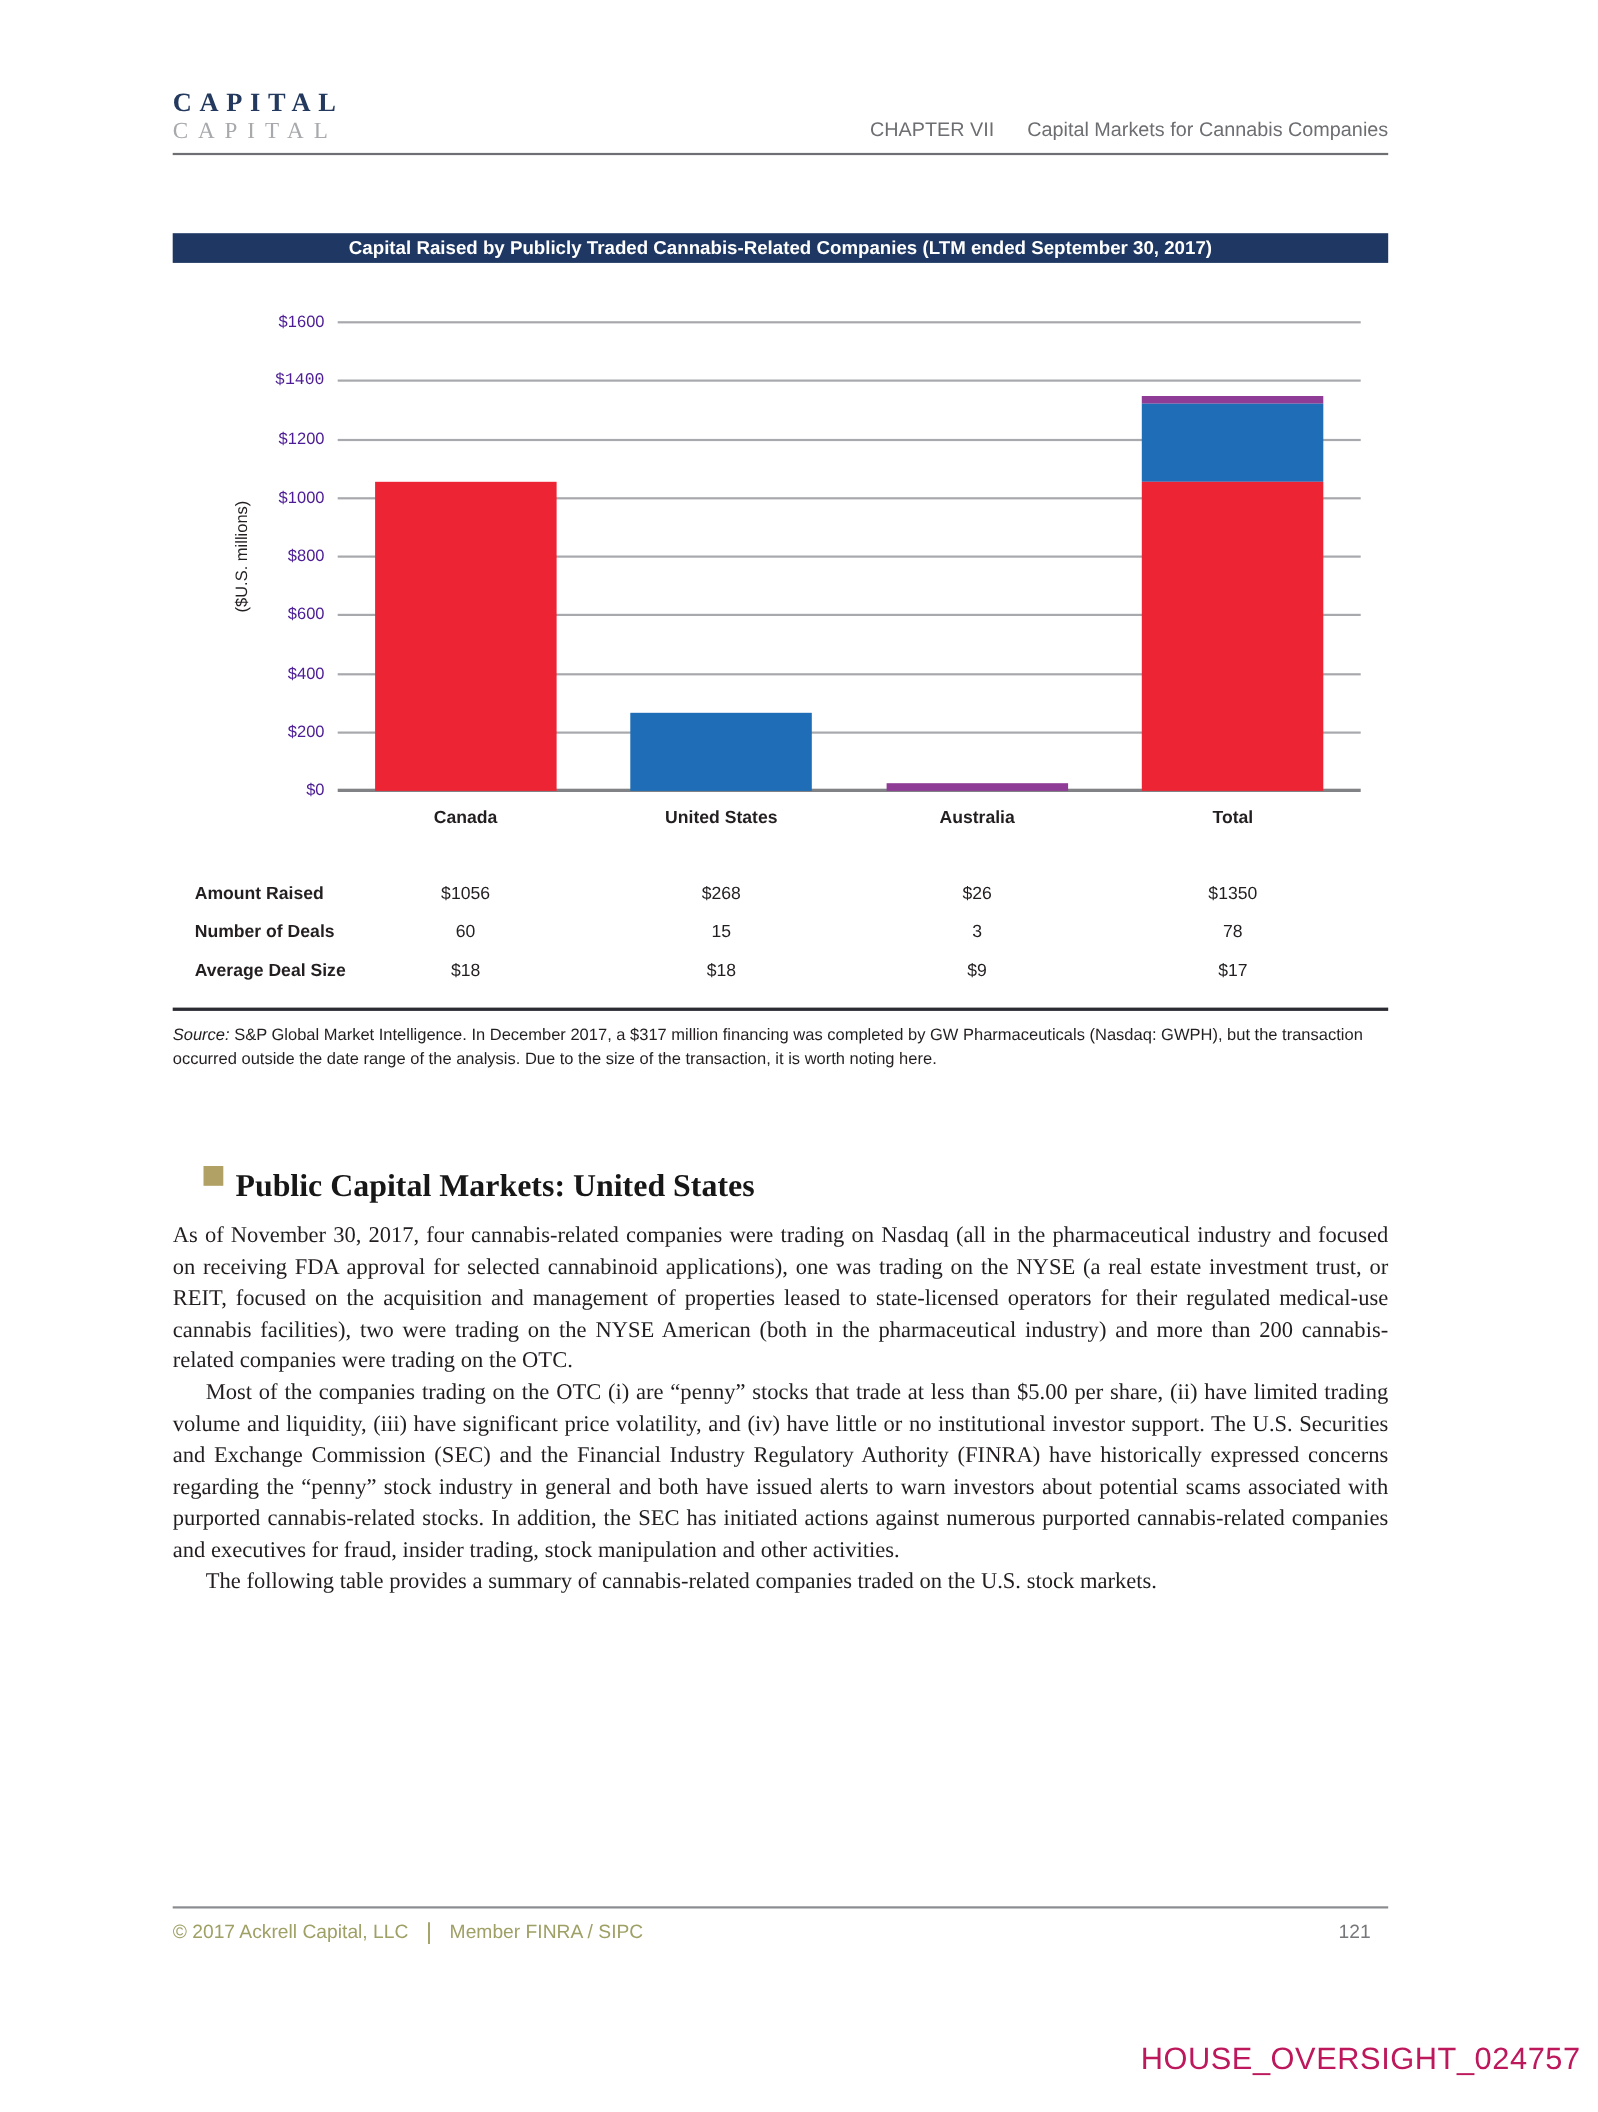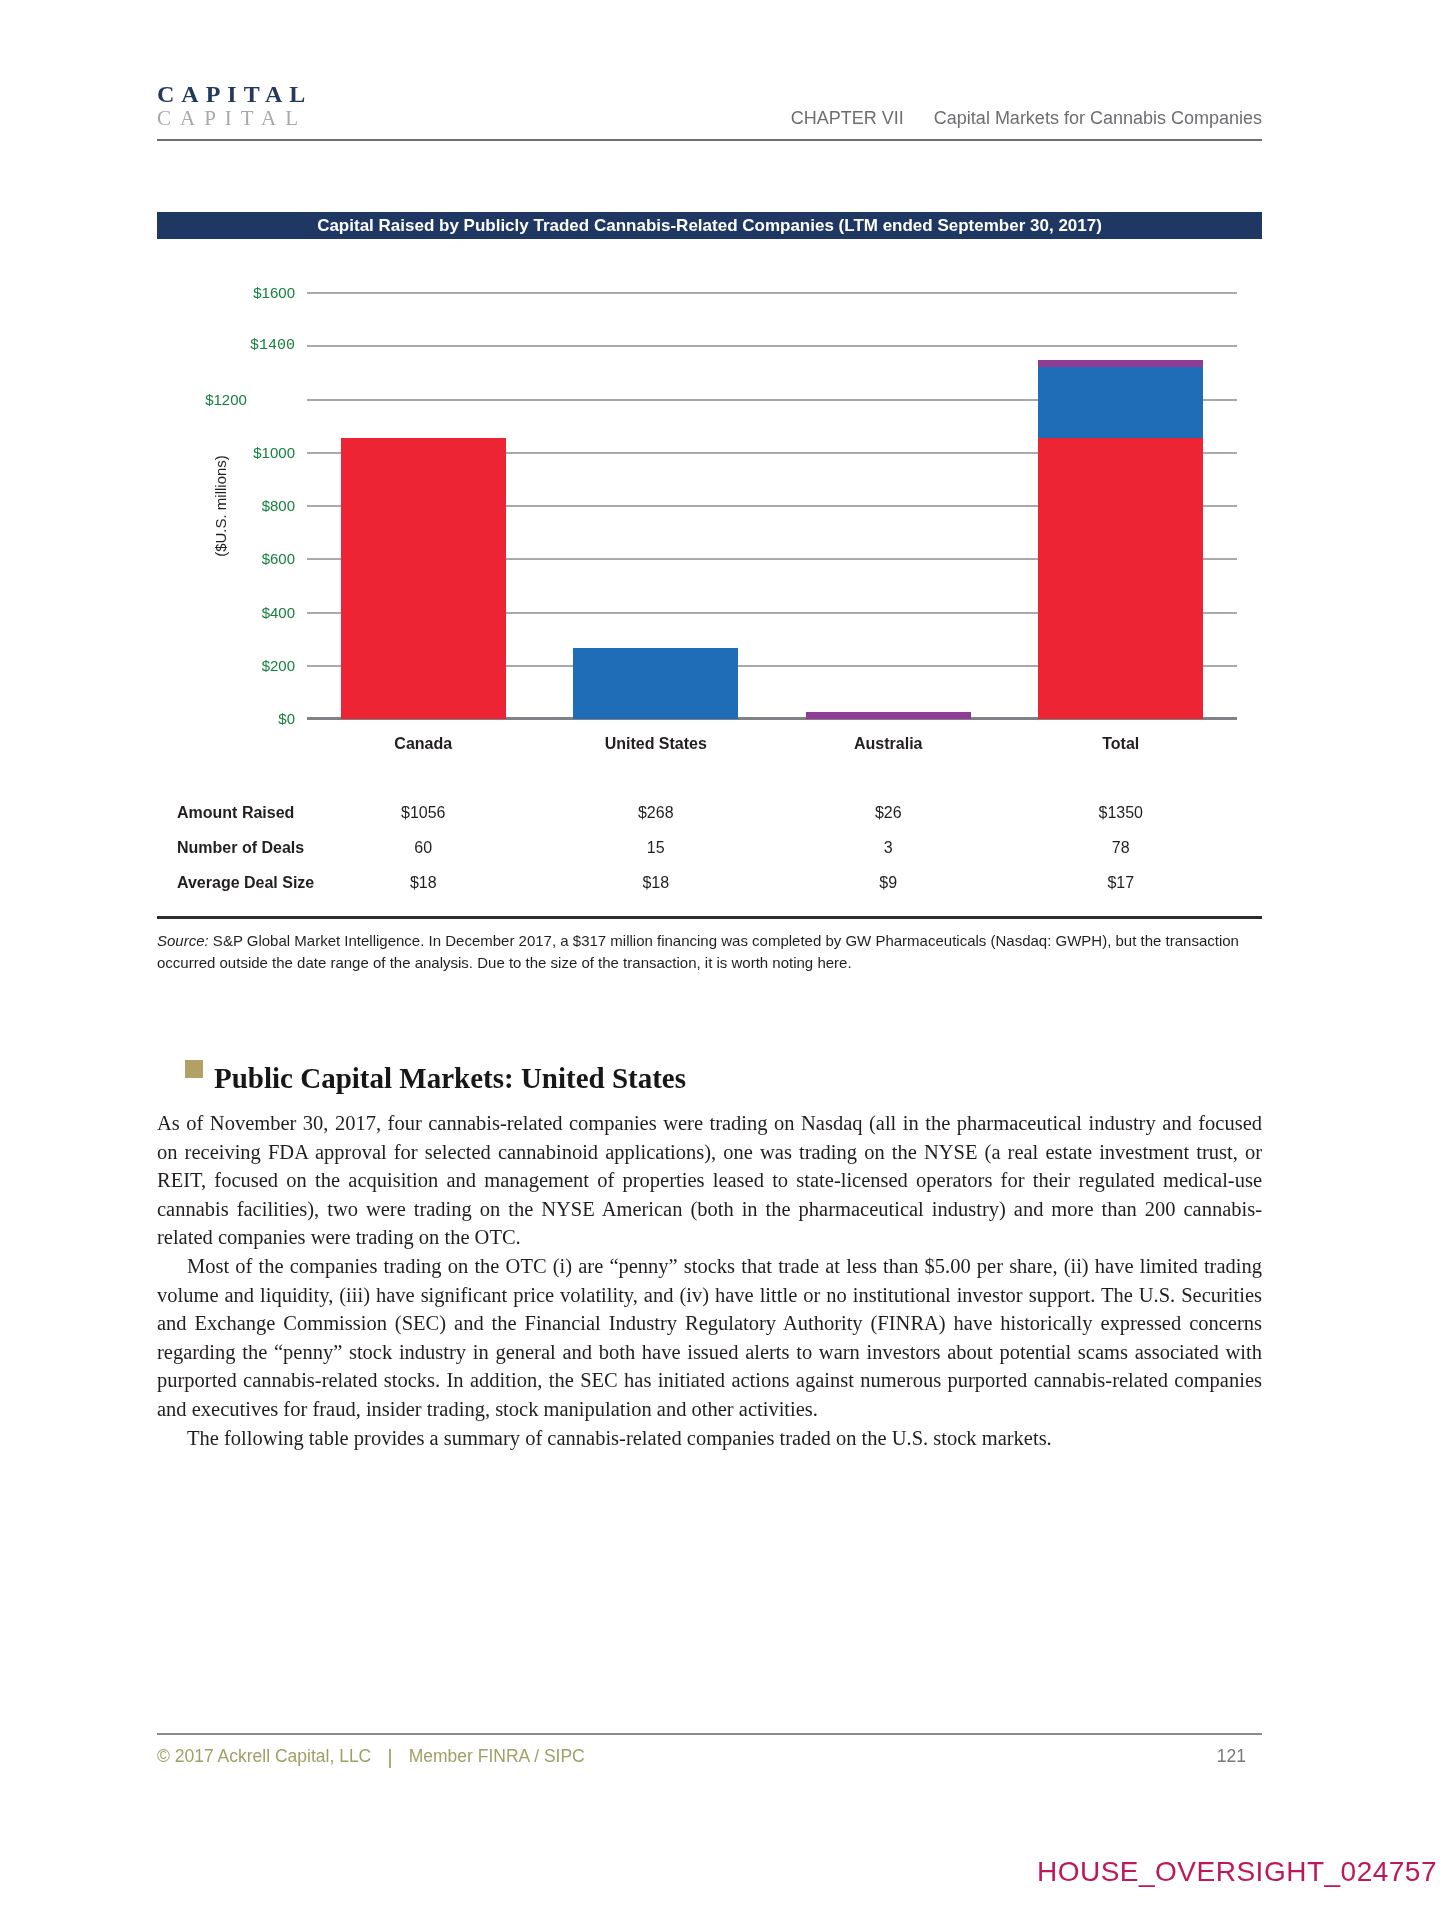--- a/index.html
+++ b/index.html
@@ -20,21 +20,21 @@
   .chapter { display:flex; gap:30px; font-size:18px; color:#6d6e71; padding-bottom:1px; }
 
   
   .chart-section { top:212px; }
   .chart-titlebar { height:27px; background:#1e3863; color:#ffffff; font-weight:bold;
                     font-size:17px; text-align:center; line-height:27px; }
   .chart-canvas { position:relative; height:426px; margin-top:54px; }
   .y-title { position:absolute; left:-37px; top:50%; width:200px; text-align:center;
              transform:translateY(-50%) rotate(-90deg); font-size:15px; color:#231f20; }
   .y-ticks { position:absolute; left:0; top:0; width:138px; height:100%; }
-  .y-tick { position:absolute; right:0; width:100%; text-align:right; font-size:15px; color:#15803d; }
+  .y-tick { position:absolute; right:0; width:100%; text-align:right; font-size:15px; color:#4c1d95; }
   .plot { position:absolute; left:150px; top:0; width:930px; height:100%; }
   .gridline { position:absolute; left:0; width:100%; height:2px; background:#a7a9ac; }
   .gridline.baseline { height:3px; background:#808285; }
   .bar-slot { position:absolute; top:0; height:100%; display:flex;
               align-items:flex-end; justify-content:center; }
   .bar { width:165px; display:flex; flex-direction:column-reverse; }
   .x-labels { display:flex; margin:16px 25px 0 150px; }
   .x-label { flex:1; text-align:center; font-weight:bold; font-size:16px; }
 
   
@@ -88,21 +88,21 @@
 
     <div class="chart-canvas">
       <div class="y-title">($U.S. millions)</div>
       <div class="y-ticks">
           <div class="y-tick" style="bottom: -8px;">$0</div>
           <div class="y-tick" style="bottom: 45.25px;">$200</div>
           <div class="y-tick" style="bottom: 98.5px;">$400</div>
           <div class="y-tick" style="bottom: 151.75px;">$600</div>
           <div class="y-tick" style="bottom: 205px;">$800</div>
           <div class="y-tick" style="bottom: 258.25px;">$1000</div>
-          <div class="y-tick" style="bottom: 311.5px; text-align: center;">$1200</div>
+          <div class="y-tick" style="bottom: 311.5px;">$1200</div>
           <div class="y-tick" style="bottom: 364.75px; font-family: Liberation Mono, monospace;">$1400</div>
           <div class="y-tick" style="bottom: 418px;">$1600</div>
         </div>
       <div class="plot">
           <div class="gridline baseline" style="bottom: -1px;"></div>
           <div class="gridline" style="bottom: 52.25px;"></div>
           <div class="gridline" style="bottom: 105.5px;"></div>
           <div class="gridline" style="bottom: 158.75px;"></div>
           <div class="gridline" style="bottom: 212px;"></div>
           <div class="gridline" style="bottom: 265.25px;"></div>

